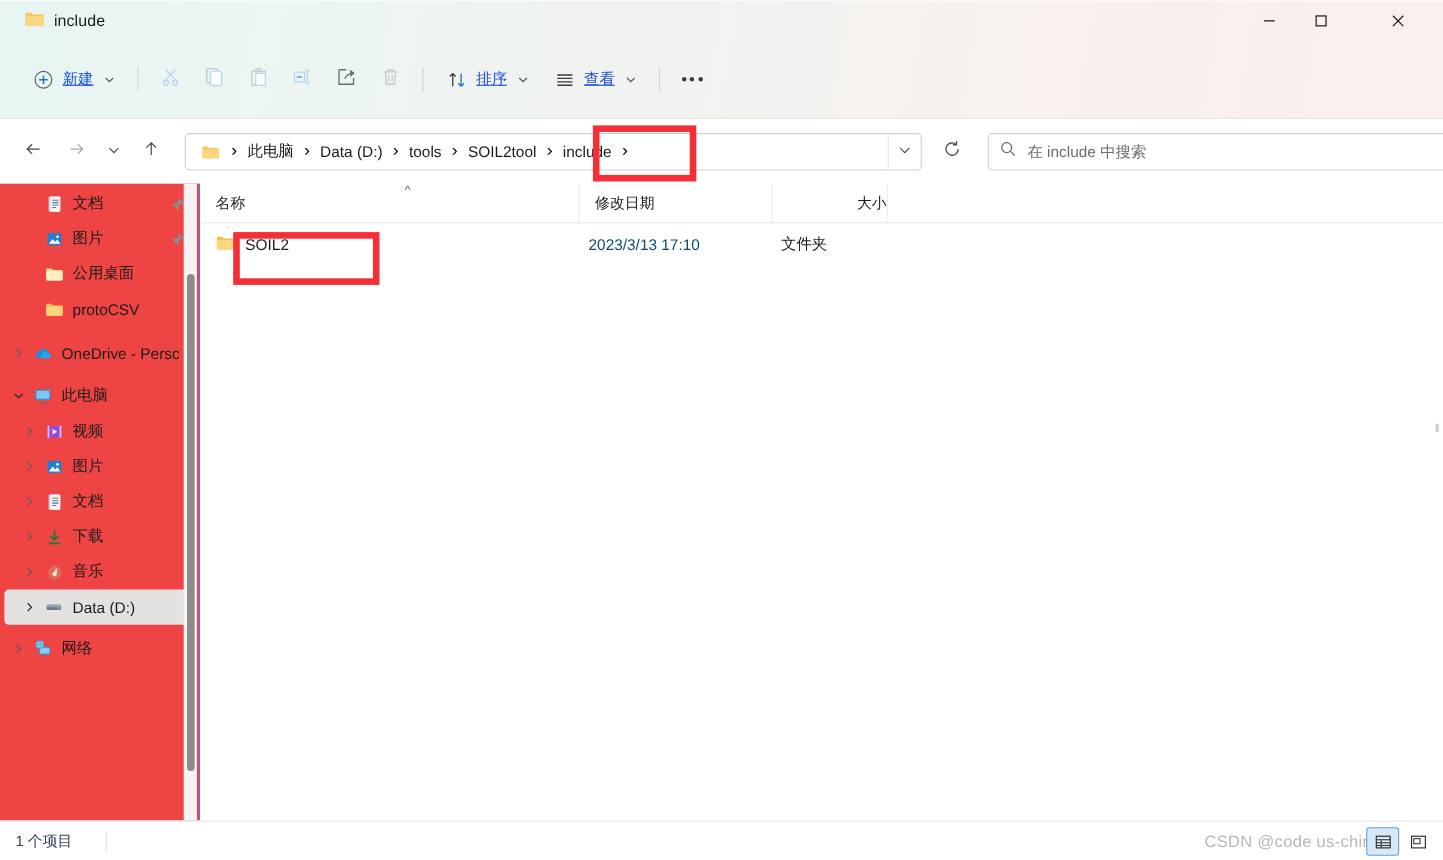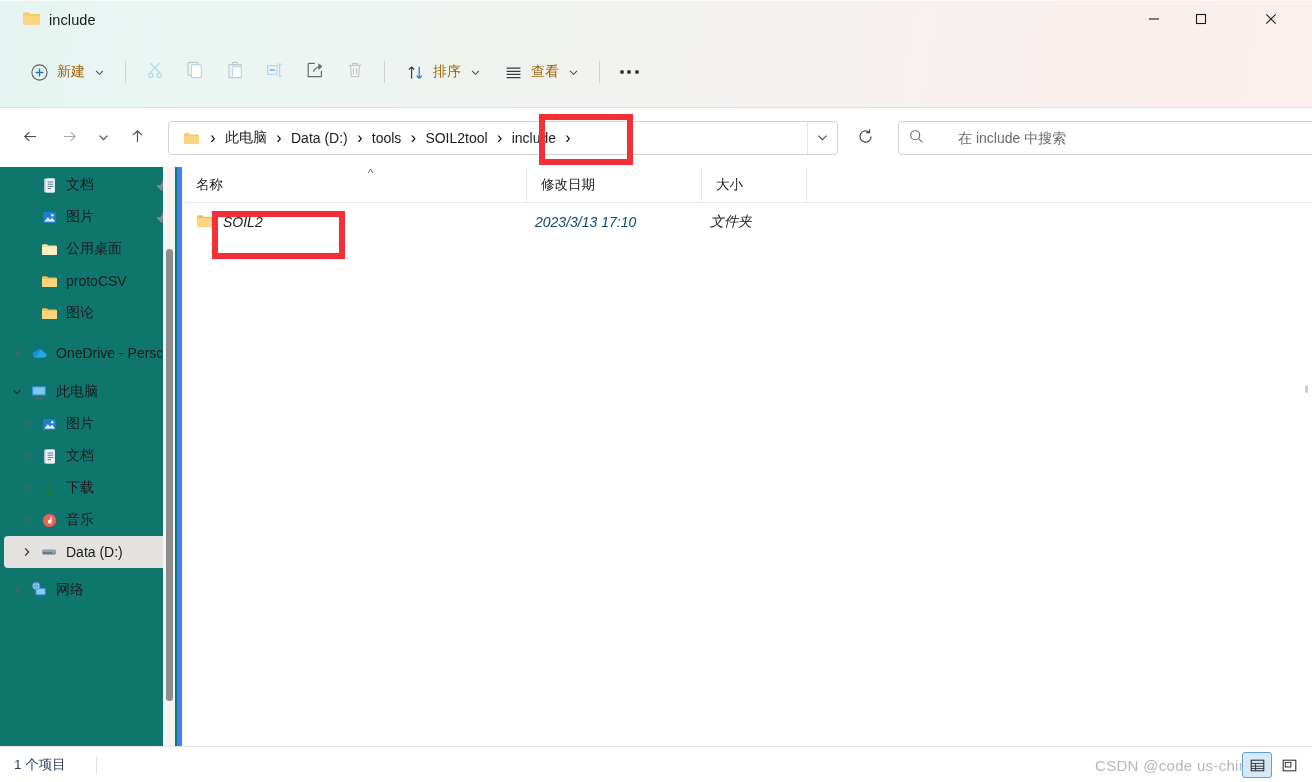--- a/index.html
+++ b/index.html
@@ -90,23 +90,24 @@
     gap: 0;
   }
   .tb-item {
     height: 38px;
     display: flex;
     align-items: center;
     gap: 8px;
     padding: 0 11px;
     border-radius: 5px;
     cursor: default;
-    color: #a16207;
+    color: #1d4ed8;
     font-size: 14px;
     white-space: nowrap;
+    text-decoration: underline;
   }
   .tb-icon {
     width: 20px; height: 20px;
     display: flex; align-items: center; justify-content: center;
     flex: 0 0 20px;
   }
   .tb-caret { width: 12px; height: 12px; display:flex; align-items:center; justify-content:center; }
   .tb-sep {
     width: 1px; height: 22px;
     background: #d6d3d1;
@@ -217,42 +218,41 @@
   }
   #searchbox input {
     border: none;
     outline: none;
     background: transparent;
     font-family: inherit;
     font-size: 14px;
     color: #1b1b1b;
     width: 100%;
     height: 100%;
-    margin-left: 24px;
   }
   #searchbox input::placeholder { color: #6b6b6b; }
 
   
   #body {
     position: absolute;
     left: 0; top: 167px;
     width: 1312px;
     height: 579px;
     display: flex;
     background: #ffffff;
   }
 
   
   #sidebar {
     position: relative;
     width: 182px;
     flex: 0 0 182px;
     height: 579px;
-    background: #0f766e;
-    border-right: 5px solid #3b82f6;
+    background: #ef4444;
+    border-right: 1px solid #3b82f6;
     overflow: hidden;
   }
   #tree {
     position: absolute;
     left: 0; top: 0;
     width: 178px;
     padding-top: 2px;
   }
   .tree-item {
     position: relative;
@@ -330,30 +330,30 @@
     align-items: center;
     font-size: 13.5px;
     color: #1b1b1b;
     padding-left: 14px;
     border-right: 1px solid #ebe9e7;
     cursor: default;
   }
   .colhead.c-name { flex: 0 0 345px; }
   .colhead.c-date { flex: 0 0 175px; }
   .colhead.c-type { flex: 0 0 145px; }
-  .colhead.c-size { flex: 0 0 105px; }
+  .colhead.c-size { flex: 0 0 105px; justify-content: flex-end; }
   #sort-indicator {
     position: absolute;
     left: 186px; top: 1px;
     font-size: 11px;
     color: #5c5c5c;
     line-height: 10px;
   }
 
-  #rows { position: relative; font-style: italic; }
+  #rows { position: relative; }
   .file-row {
     position: relative;
     height: 34px;
     display: flex;
     align-items: center;
     margin: 2px 6px 0 6px;
     border-radius: 4px;
     cursor: default;
   }
   .cell-name {
@@ -743,30 +743,20 @@
           <span class="tw-chev"></span>
           <span class="tw-icon">
             <svg width="17" height="17" viewBox="0 0 19 19">
               <path d="M1.2 4.6a1.1 1.1 0 0 1 1.1-1.1h4.3l1.5 1.6h8.6a1.1 1.1 0 0 1 1.1 1.1v8.3a1.1 1.1 0 0 1-1.1 1.1H2.3a1.1 1.1 0 0 1-1.1-1.1z" fill="#f0bf52"></path>
               <path d="M1.2 6.6h16.6v7.9a1.1 1.1 0 0 1-1.1 1.1H2.3a1.1 1.1 0 0 1-1.1-1.1z" fill="#fcd67f"></path>
             </svg>
           </span>
           <span class="tw-label">protoCSV</span>
         </div>
 
-        <div class="tree-item indent-1">
-          <span class="tw-chev"></span>
-          <span class="tw-icon">
-            <svg width="17" height="17" viewBox="0 0 19 19">
-              <path d="M1.2 4.6a1.1 1.1 0 0 1 1.1-1.1h4.3l1.5 1.6h8.6a1.1 1.1 0 0 1 1.1 1.1v8.3a1.1 1.1 0 0 1-1.1 1.1H2.3a1.1 1.1 0 0 1-1.1-1.1z" fill="#f0bf52"></path>
-              <path d="M1.2 6.6h16.6v7.9a1.1 1.1 0 0 1-1.1 1.1H2.3a1.1 1.1 0 0 1-1.1-1.1z" fill="#fcd67f"></path>
-            </svg>
-          </span>
-          <span class="tw-label">图论</span>
-        </div>
 
 
         <div class="tree-item indent-0" style="margin-top:8px">
           <span class="tw-chev">
             <svg width="10" height="10" viewBox="0 0 10 10">
                 <path d="M3.2 1.4l3.4 3.6-3.4 3.6" fill="none" stroke="#5e5e5e" stroke-width="1.1"></path>
               </svg>
           </span>
           <span class="tw-icon">
             <svg width="18" height="18" viewBox="0 0 18 18">
@@ -786,20 +776,36 @@
           <span class="tw-icon">
             <svg width="18" height="18" viewBox="0 0 18 18">
               <rect x="2" y="3.2" width="14" height="9.4" rx="1" fill="#3a8fd4"></rect>
               <rect x="3.2" y="4.3" width="11.6" height="7.1" fill="#7ec8f0"></rect>
               <path d="M6 14.8h6l.8 1.3H5.2z" fill="#5c6670"></path>
             </svg>
           </span>
           <span class="tw-label">此电脑</span>
         </div>
 
+        <div class="tree-item indent-1">
+          <span class="tw-chev">
+            <svg width="10" height="10" viewBox="0 0 10 10">
+                <path d="M3.2 1.4l3.4 3.6-3.4 3.6" fill="none" stroke="#5e5e5e" stroke-width="1.1"></path>
+              </svg>
+          </span>
+          <span class="tw-icon">
+            <svg width="17" height="17" viewBox="0 0 17 17">
+              <rect x="2.2" y="3" width="12.6" height="11" rx="1" fill="#9b49dd"></rect>
+              <rect x="2.2" y="3" width="1.7" height="11" fill="#d9b6f5"></rect>
+              <rect x="13.1" y="3" width="1.7" height="11" fill="#d9b6f5"></rect>
+              <path d="M6.8 6.1l4.2 2.4-4.2 2.4z" fill="#ffffff"></path>
+            </svg>
+          </span>
+          <span class="tw-label">视频</span>
+        </div>
 
         <div class="tree-item indent-1">
           <span class="tw-chev">
             <svg width="10" height="10" viewBox="0 0 10 10">
                 <path d="M3.2 1.4l3.4 3.6-3.4 3.6" fill="none" stroke="#5e5e5e" stroke-width="1.1"></path>
               </svg>
           </span>
           <span class="tw-icon">
             <svg width="17" height="17" viewBox="0 0 17 17">
               <rect x="2.2" y="3" width="12.6" height="11" rx="1" fill="#1f7fd4"></rect>

